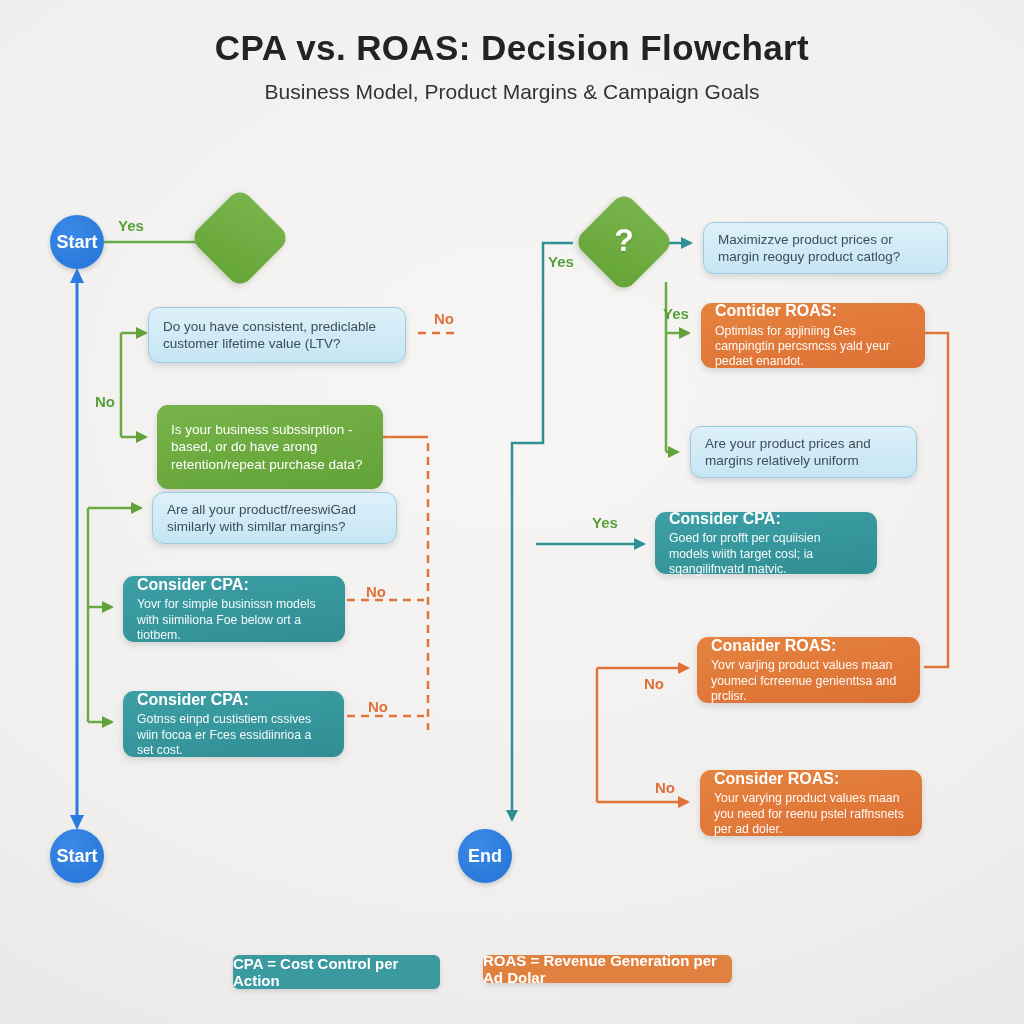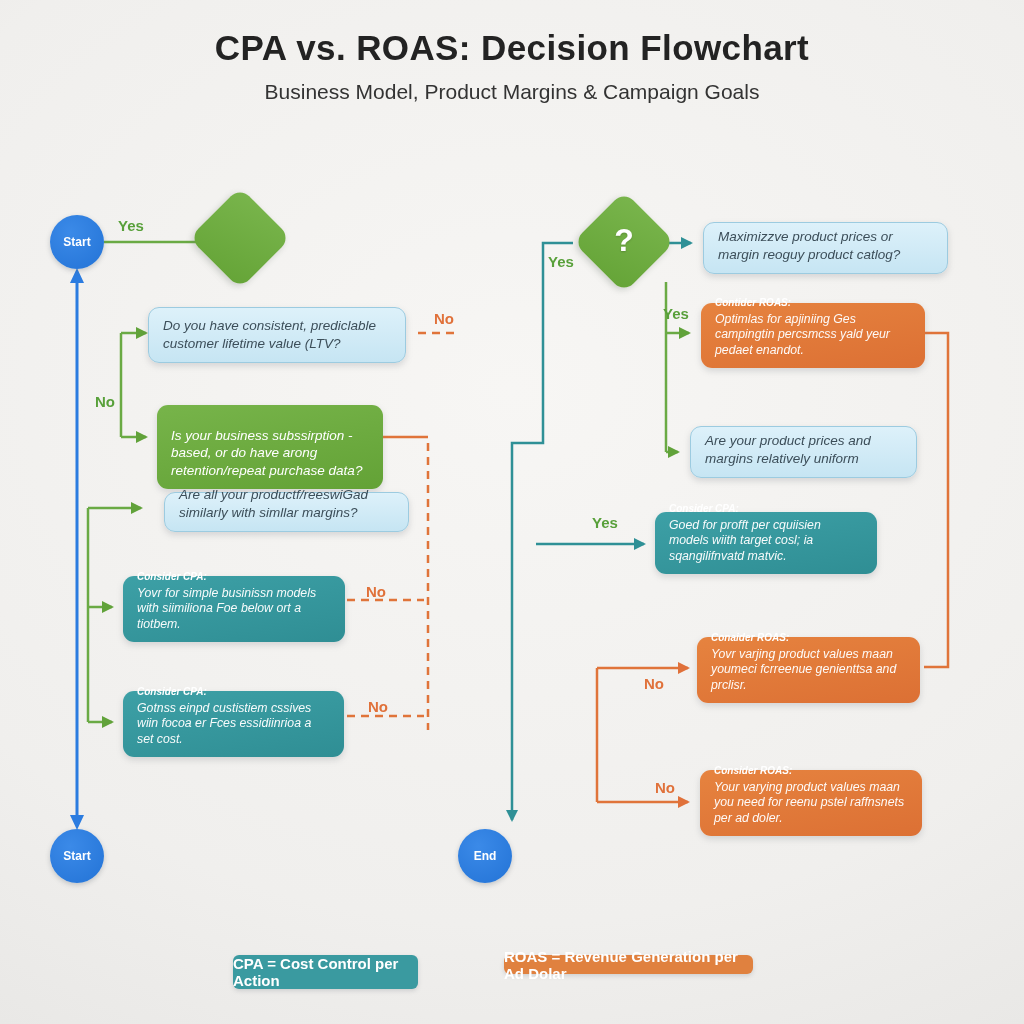--- a/index.html
+++ b/index.html
@@ -15,48 +15,48 @@
   .eo{stroke:#e0743a;stroke-width:2.5;fill:none;}
   .eb{stroke:#2b7ce0;stroke-width:3;fill:none;}
   .dash{stroke-dasharray:8 6;}
   .hdr{position:absolute;left:0;width:1024px;text-align:center;color:#232323;}
   .title{top:28px;font-size:35px;font-weight:800;letter-spacing:.4px;}
   .subtitle{top:80px;font-size:21px;font-weight:500;color:#333;}
   .node{position:absolute;box-sizing:border-box;}
   .circle{
     width:54px;height:54px;border-radius:50%;
     background:radial-gradient(circle at 38% 32%, #3b8ae8, #2373d6);
-    color:#fff;font-weight:700;font-size:12px;
+    color:#fff;font-weight:700;font-size:18px;
     display:flex;align-items:center;justify-content:center;
     box-shadow:0 2px 5px rgba(90,100,110,.30);
   }
   .diamond{
     background:linear-gradient(160deg,#79b54c,#65a437);
     transform:rotate(45deg);border-radius:13px;
     box-shadow:0 3px 6px rgba(110,120,110,.30);
   }
   .diamond-text{
     position:absolute;color:#fff;font-weight:700;text-align:center;
     display:flex;align-items:center;justify-content:center;
     text-shadow:0 1px 2px rgba(0,0,0,.18);
   }
   .box{
     border-radius:11px;padding:10px 14px;
-    display:flex;flex-direction:column;justify-content:flex-end;
+    display:flex;flex-direction:column;justify-content:center;
     box-shadow:0 3px 6px rgba(120,125,130,.25);
-    font-size:13.5px;line-height:1.28;font-style:italic;
+    font-size:13.5px;line-height:1.28;
   }
   .lightblue{
     background:linear-gradient(180deg,#ddf1fa,#c6e5f3);
     border:1.5px solid #9ccbe0;color:#3c4e59;
   }
   .greenbox{background:linear-gradient(170deg,#77b44a,#63a236);color:#fff;}
   .tealbox{background:linear-gradient(170deg,#3da0a6,#2f8e94);color:#fff;}
   .orangebox{background:linear-gradient(170deg,#e6833f,#dc7034);color:#fff;}
-  .box-title{font-weight:700;font-size:10px;margin-bottom:2px;}
+  .box-title{font-weight:700;font-size:16px;margin-bottom:2px;}
   .box-body{font-size:12.3px;line-height:1.25;color:rgba(255,255,255,.96);}
   .edge-label{position:absolute;font-size:15px;font-weight:600;}
   .lab-green{color:#58a03a;}
   .lab-orange{color:#e0713a;}
   .legend{
     border-radius:6px;color:#fff;font-weight:700;font-size:15px;
     display:flex;align-items:center;justify-content:center;
     box-shadow:0 2px 4px rgba(120,125,130,.25);
   }
   .legend.cpa{background:#3a9aa0;}
@@ -136,21 +136,21 @@
 
   <div class="node diamond" style="left:588px;top:206px;width:72px;height:72px;"></div>
   <div class="diamond-text" style="left:588px;top:204px;width:72px;height:72px;font-size:32px;">?</div>
 
   <div class="node box lightblue" style="left:148px;top:307px;width:258px;height:56px;">
     <span>Do you have consistent, prediclable customer lifetime value (LTV?</span>
   </div>
   <div class="node box greenbox" style="left:157px;top:405px;width:226px;height:84px;font-size:13.5px;">
     <span>Is your business subssirption -based, or do have arong retention/repeat purchase data?</span>
   </div>
-  <div class="node box lightblue" style="left:164px;top:492px;width:245px;height:40px;">
+  <div class="node box lightblue" style="left:152px;top:492px;width:245px;height:52px;border-radius:12px;">
     <span>Are all your productf/reeswiGad similarly with simllar margins?</span>
   </div>
   <div class="node box tealbox" style="left:123px;top:576px;width:222px;height:66px;">
     <div class="box-title">Consider CPA:</div>
     <div class="box-body">Yovr for simple businissn models with siimiliona Foe below ort a tiotbem.</div>
   </div>
   <div class="node box tealbox" style="left:123px;top:691px;width:221px;height:66px;">
     <div class="box-title">Consider CPA:</div>
     <div class="box-body">Gotnss einpd custistiem cssives wiin focoa er Fces essidiinrioa a set cost.</div>
   </div>
@@ -182,20 +182,20 @@
   <span class="edge-label lab-green" style="left:95px;top:393px;">No</span>
   <span class="edge-label lab-orange" style="left:434px;top:310px;">No</span>
   <span class="edge-label lab-orange" style="left:366px;top:583px;">No</span>
   <span class="edge-label lab-orange" style="left:368px;top:698px;">No</span>
   <span class="edge-label lab-green" style="left:548px;top:253px;">Yes</span>
   <span class="edge-label lab-green" style="left:663px;top:305px;">Yes</span>
   <span class="edge-label lab-green" style="left:592px;top:514px;">Yes</span>
   <span class="edge-label lab-orange" style="left:644px;top:675px;">No</span>
   <span class="edge-label lab-orange" style="left:655px;top:779px;">No</span>
 
-  <div class="node legend cpa" style="left:233px;top:955px;width:185px;height:34px;">
+  <div class="node legend cpa" style="left:233px;top:955px;width:207px;height:34px;">
     <span>CPA = Cost Control per Action</span>
   </div>
-  <div class="node legend roas" style="left:504px;top:955px;width:249px;height:19px;">
+  <div class="node legend roas" style="left:483px;top:955px;width:249px;height:28px;">
     <span>ROAS = Revenue Generation per Ad Dolar</span>
   </div>
 
 </div>
 
 </body></html>

